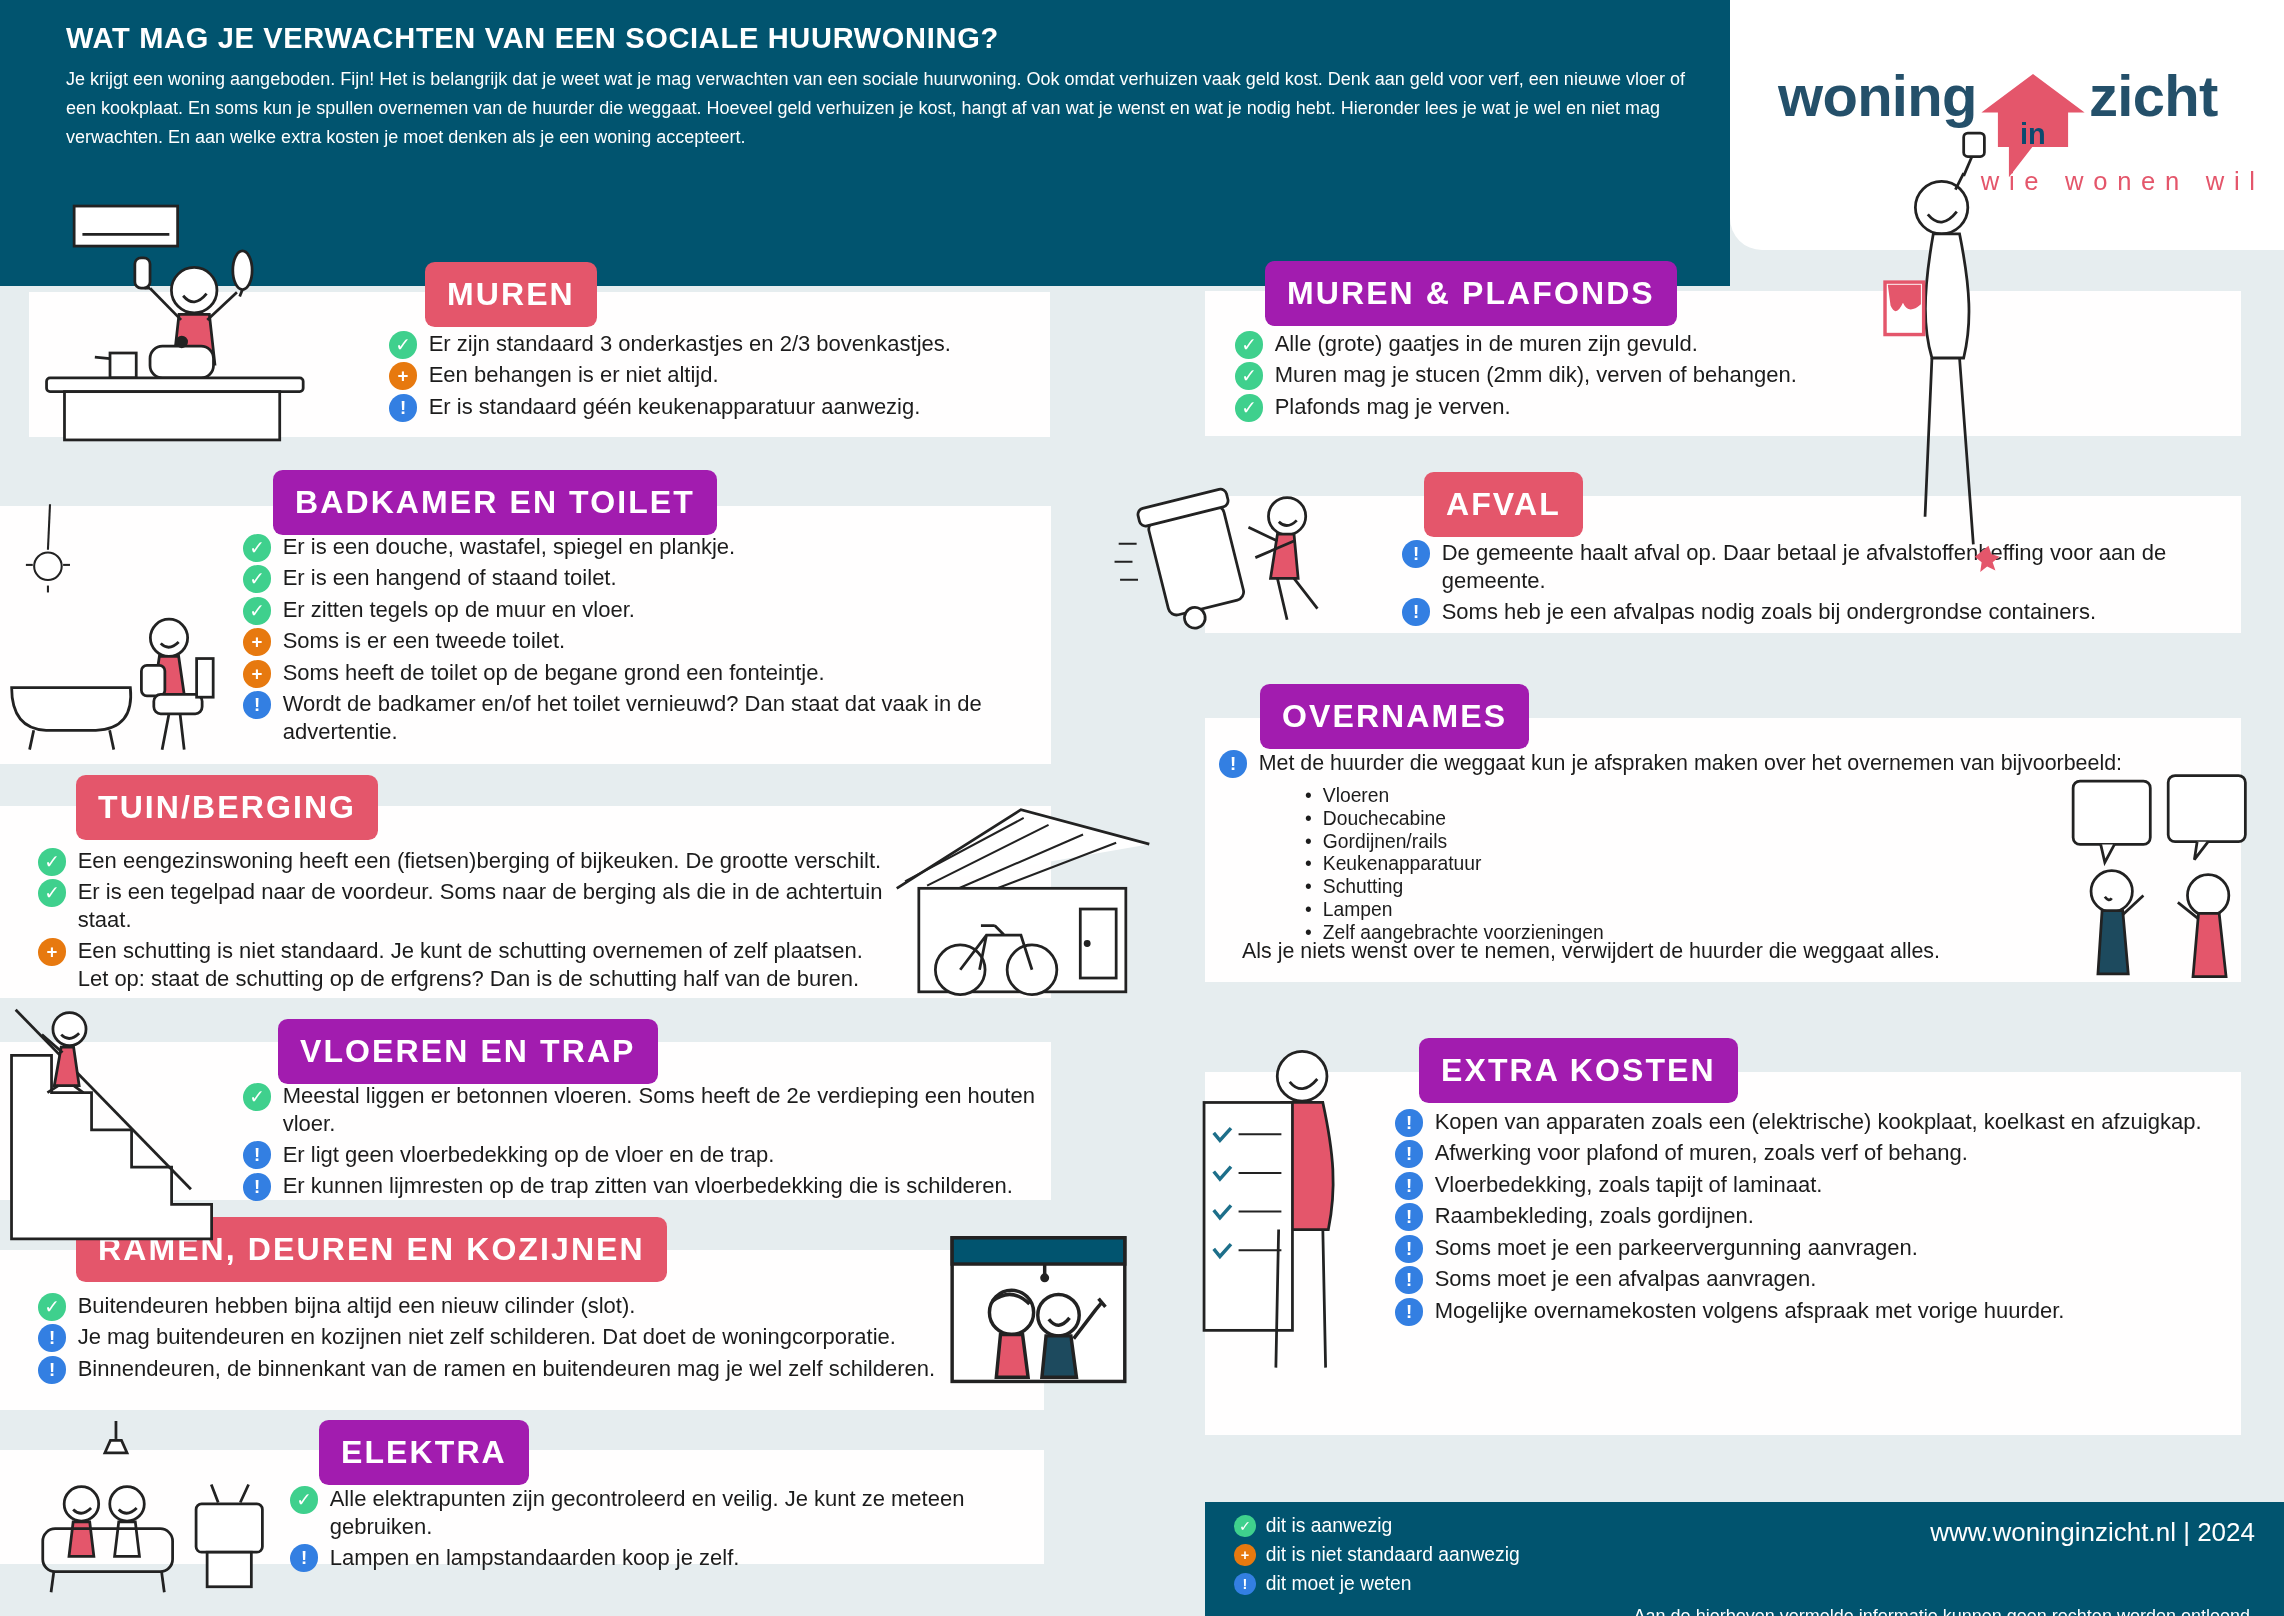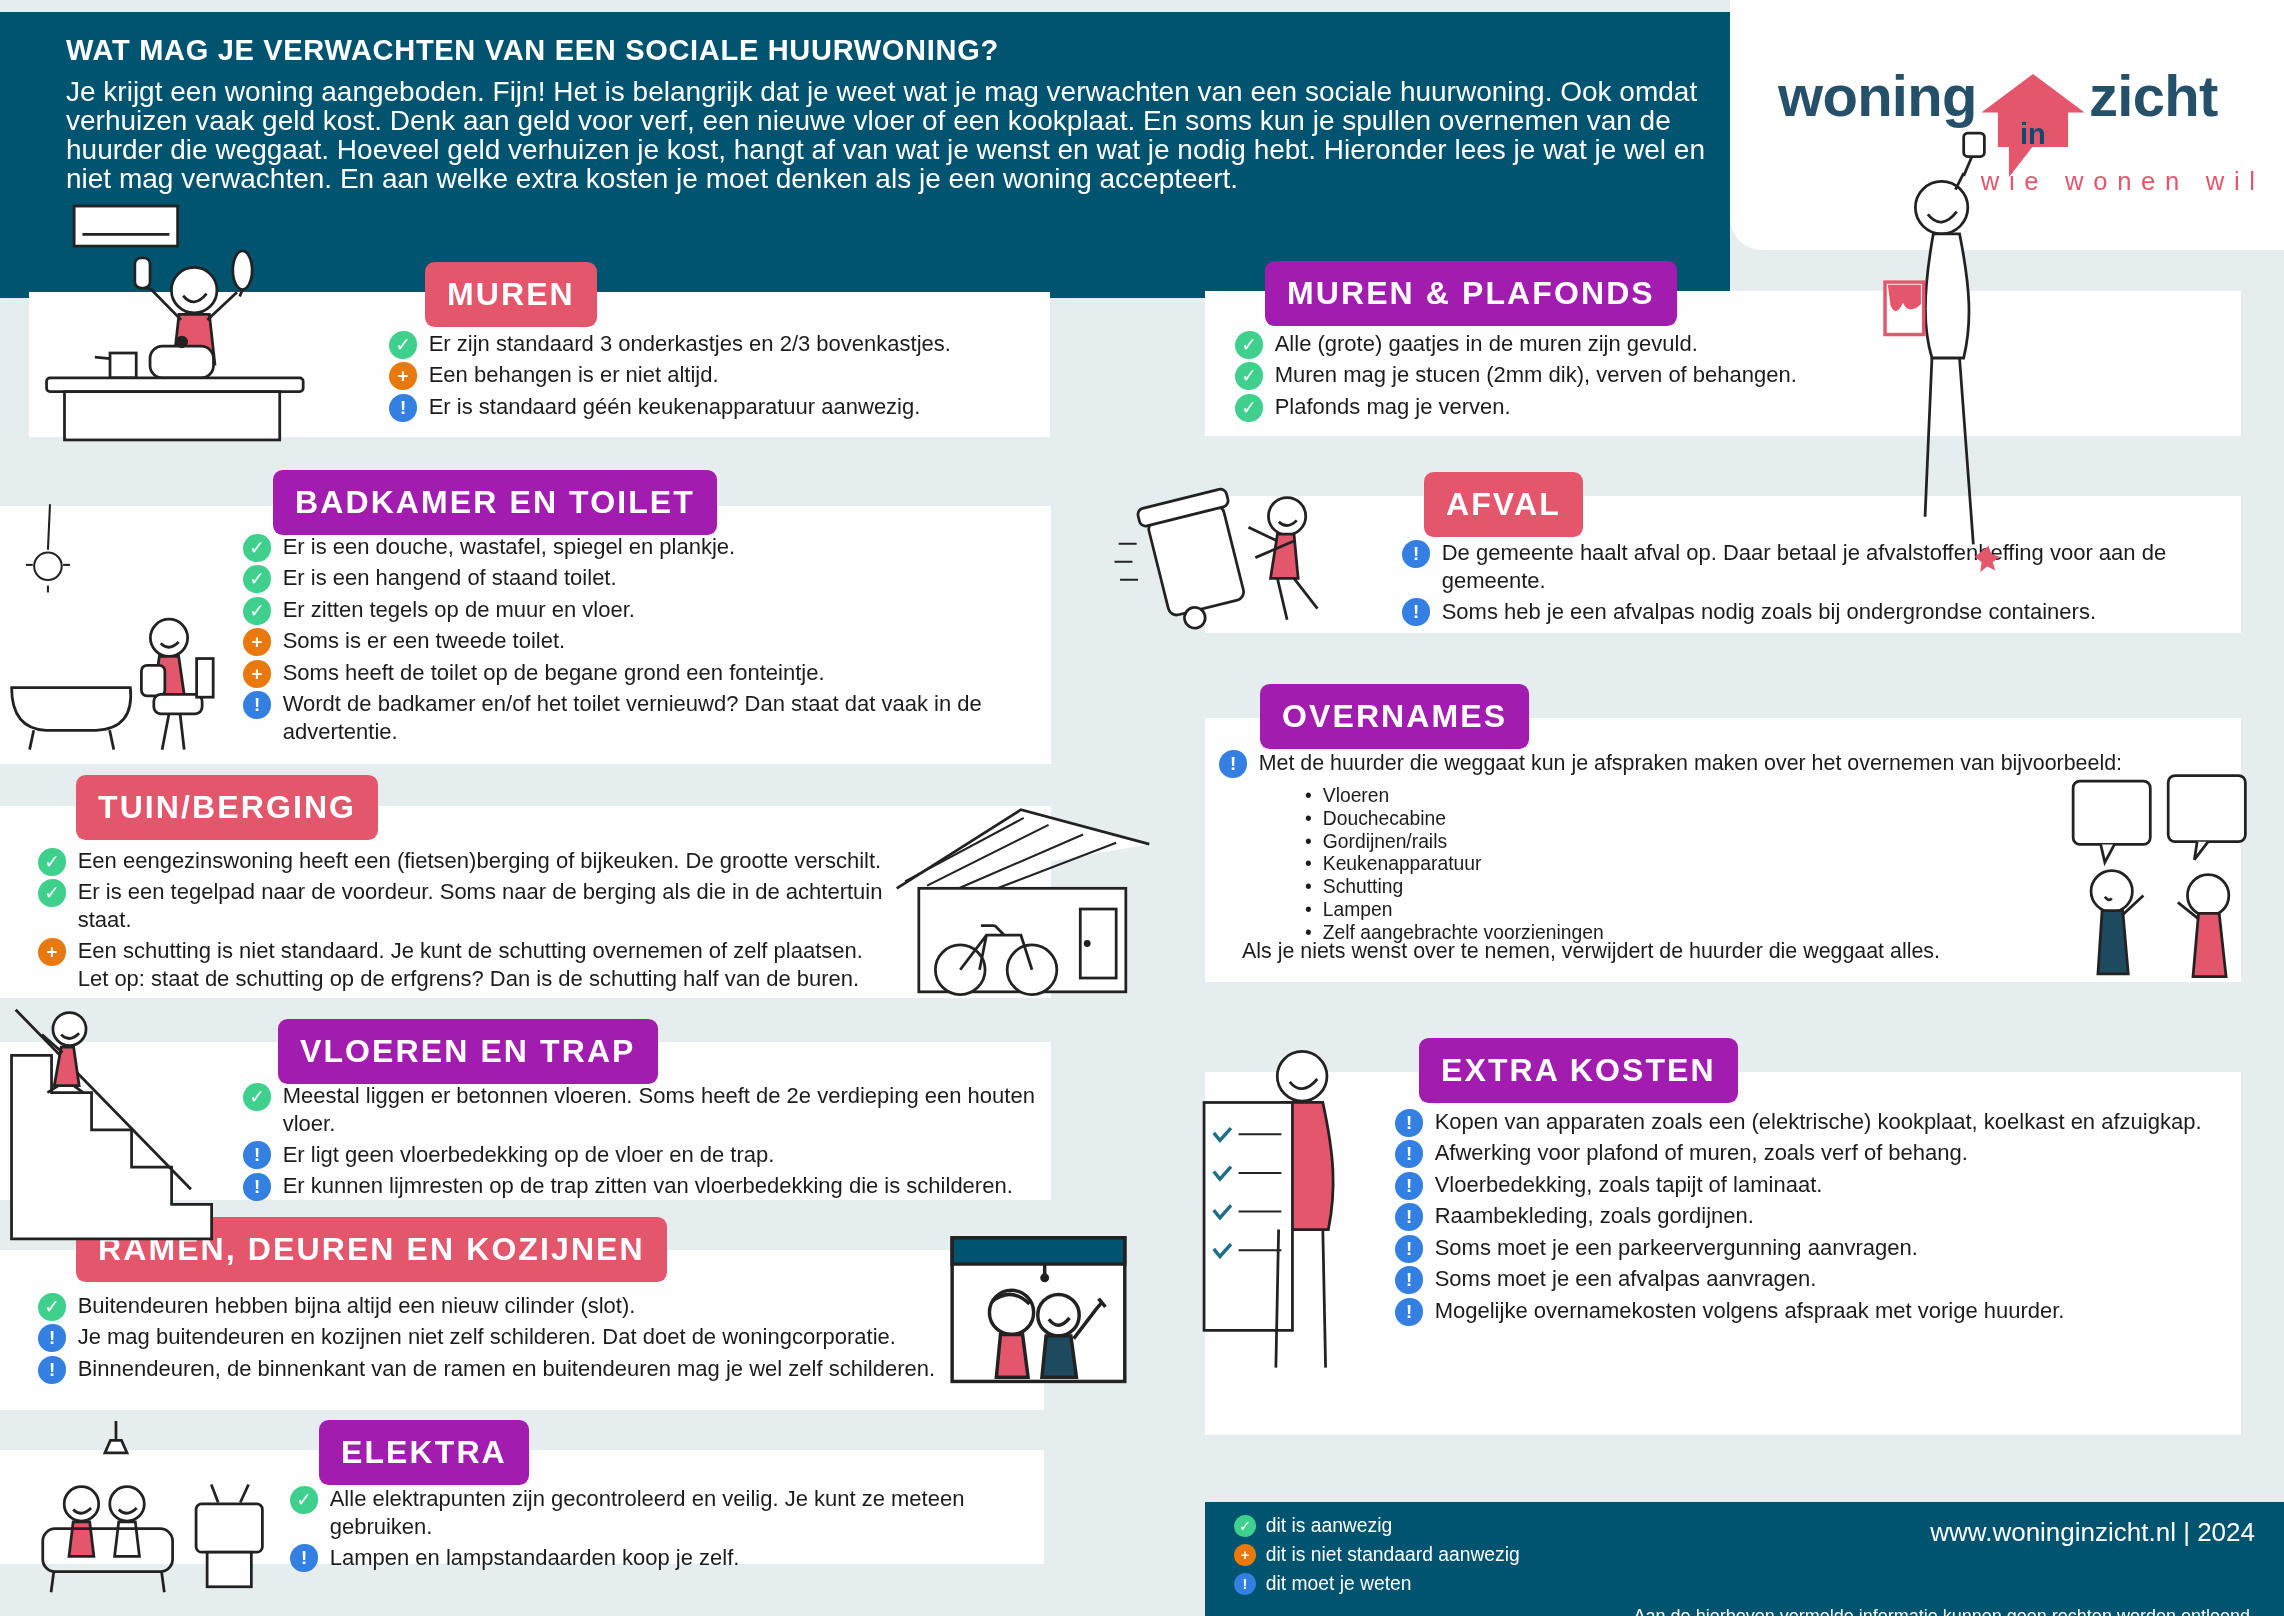--- a/index.html
+++ b/index.html
@@ -1,21 +1,21 @@
 <!DOCTYPE html>
 <html style="font-size:11px"><head>
 <meta charset="utf-8">
 <style>
   html,body{margin:0;padding:0;background:#cfdadd;}
   #poster{position:relative;width:2284px;height:1616px;background:#e6edef;overflow:hidden;
           font-family:"Liberation Sans","DejaVu Sans",sans-serif;color:#1c1c1c;}
   
-  .header{position:absolute;left:0;top:0;width:1730px;height:286px;background:#01546f;margin-top:12px;}
+  .header{position:absolute;left:0;top:0;width:1730px;height:286px;background:#01546f;}
   .page-title{position:absolute;left:66px;top:22px;color:#fff;font-size:29px;font-weight:800;letter-spacing:0.7px;}
-  .intro{position:absolute;left:66px;top:65px;width:1651px;color:#fff;font-size:28px;line-height:29px;font-weight:400;}
+  .intro{position:absolute;left:66px;top:65px;width:1651px;color:#fff;font-size:18px;line-height:29px;font-weight:400;}
   .logo-panel{position:absolute;left:1730px;top:0;width:554px;height:250px;background:#ffffff;border-bottom-left-radius:32px;}
   .logo-row{position:absolute;left:48px;top:62px;display:flex;}
   .logo-word{font-size:58px;font-weight:800;color:#24506a;letter-spacing:-0.7px;}
   .logo-house{position:relative;width:104px;height:117px;margin:0 4.1px;top:12.4px;}
   .logo-in{position:absolute;left:50%;top:44px;transform:translateX(-50%);color:#0c4a6e;font-size:29px;font-weight:800;}
   .logo-tagline{position:absolute;right:19.3px;top:167px;color:#e4566b;font-size:25.6px;letter-spacing:9.7px;font-weight:500;}
   
   .band{position:absolute;background:#fffefe;}
   .badge{position:absolute;z-index:5;color:#fff;font-size:32px;font-weight:700;letter-spacing:2.1px;
          padding:14px 22px;border-radius:9.7px;white-space:nowrap;}

